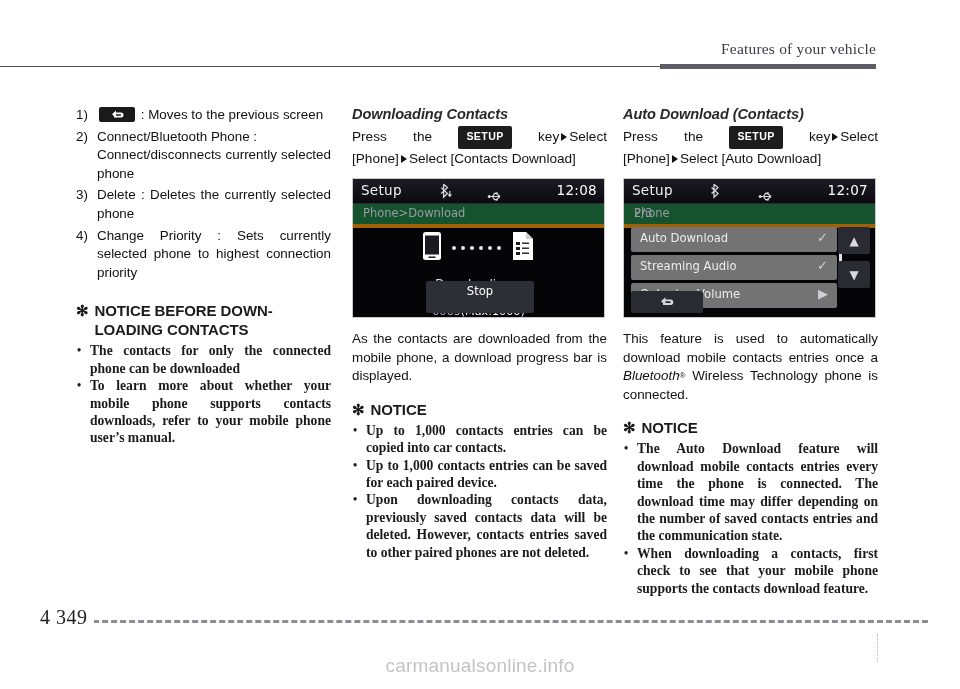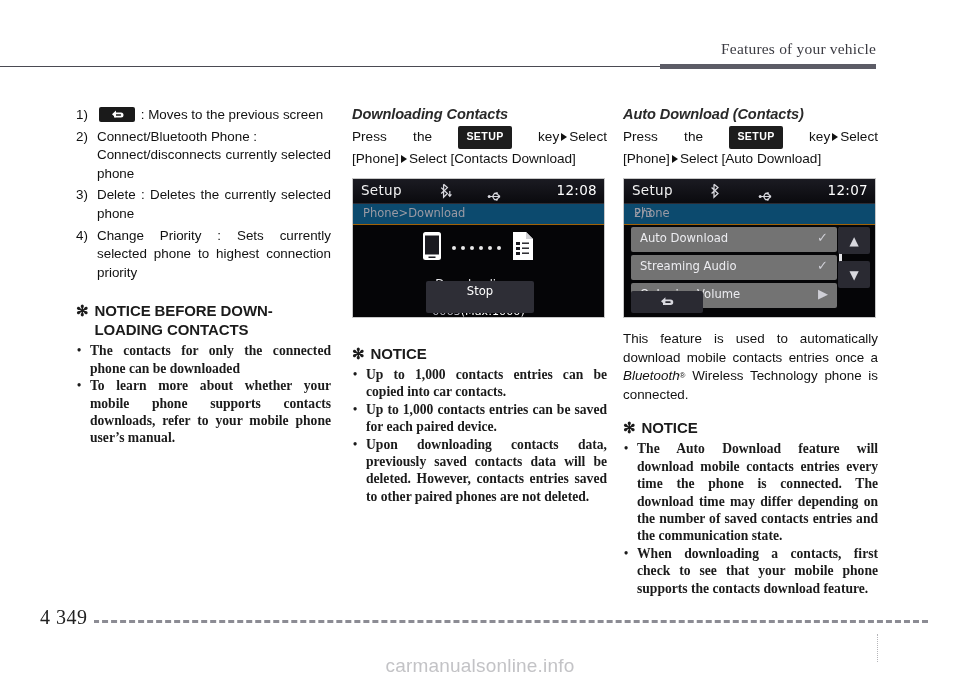--- a/index.html
+++ b/index.html
@@ -215,22 +215,22 @@
     color: #ffffff;
     font-size: 13.5px;
     letter-spacing: 0.3px;
   }
   .hu-bt { position: absolute; left: 86px; top: 4px; }
   .hu-usb { position: absolute; left: 134px; top: 8px; }
 
   .hu-crumb {
     position: relative;
     height: 20px;
-    background: #0c4a6e;
-    border-bottom: 1px solid #a16207;
+    background: #14532d;
+    border-bottom: 4px solid #a16207;
   }
   .hu-crumb span {
     position: absolute;
     left: 10px; top: 2px;
     color: #9a9aa4;
     font-size: 11.5px;
   }
   .hu-page {
     position: absolute;
     right: 8px; top: 2px;
@@ -495,20 +495,21 @@
       <div>Downloading...</div>
       <div>Contacts</div>
       <div class="dl-count">
         <span>0063</span><b>(Max:1000)</b>
       </div>
     </div>
 
     <div class="hu-stop">Stop</div>
   </div>
 
+  <p class="body-para">As the contacts are downloaded from the mobile phone, a download progress bar is displayed.</p>
 
   <div style="height:14px"></div>
 
   <div class="notice-head">
     <span class="notice-star">✻</span>
     <span class="notice-head-text">NOTICE</span>
   </div>
 
   <ul class="bullet-list">
     <li>Up to 1,000 contacts entries can be copied into car contacts.</li>

